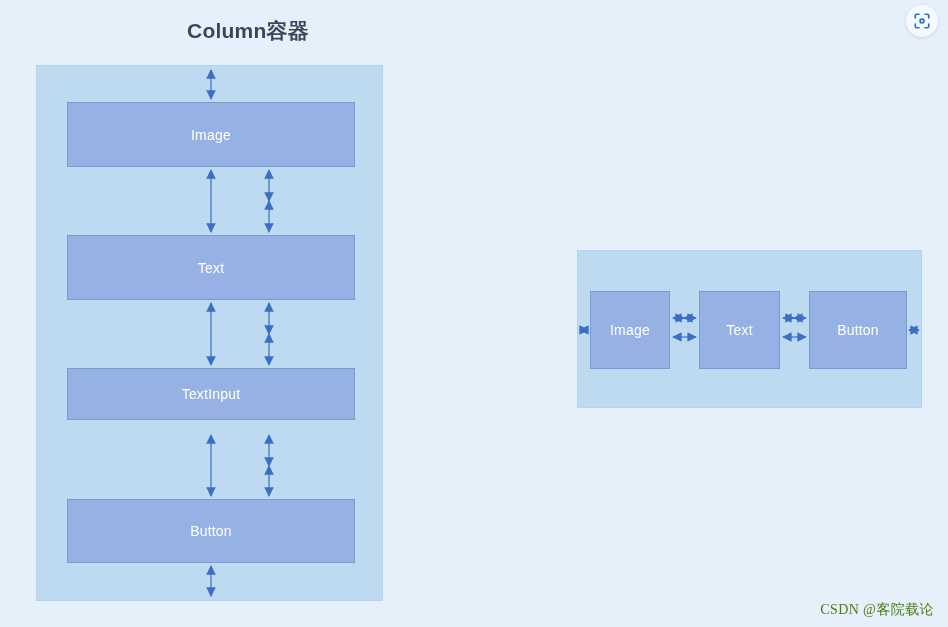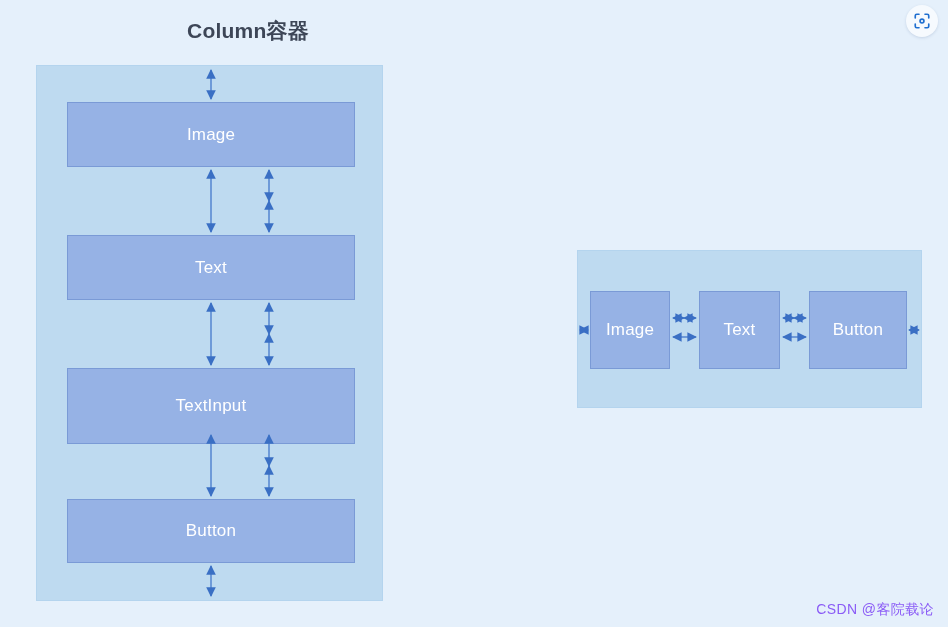--- a/index.html
+++ b/index.html
@@ -49,31 +49,31 @@
     width: 345px; height: 158px;
   }
 
   
   .widget {
     position: absolute;
     background: #96b2e5;
     border: 1px solid #7a9ad6;
     box-sizing: border-box;
     color: #ffffff;
-    font-size: 17px;
+    font-size: 14px;
     display: flex;
     align-items: center;
     justify-content: center;
     letter-spacing: 0.2px;
   }
 
   
   #w-image     { left: 67px;  top: 102px; width: 288px; height: 65px; }
   #w-text      { left: 67px;  top: 235px; width: 288px; height: 65px; }
-  #w-textinput { left: 67px;  top: 368px; width: 288px; height: 76px; }
+  #w-textinput { left: 67px;  top: 368px; width: 288px; height: 52px; }
   #w-button    { left: 67px;  top: 499px; width: 288px; height: 64px; }
 
   
   #w-r-image  { left: 590px; top: 291px; width: 80px; height: 78px; }
   #w-r-text   { left: 699px; top: 291px; width: 81px; height: 78px; }
   #w-r-button { left: 809px; top: 291px; width: 98px; height: 78px; }
 
   
   #arrow-layer {
     position: absolute;
@@ -97,23 +97,24 @@
     justify-content: center;
     cursor: pointer;
   }
 
   
   #watermark {
     position: absolute;
     right: 14px;
     bottom: 8px;
     font-size: 14px;
-    color: #8b5cf6;
+    color: #4d7c0f;
     white-space: nowrap;
     letter-spacing: 0.4px;
+    font-family: Liberation Serif, serif;
   }
 </style>
 </head>
 <body>
 
 <div class="stage">
 
   <div class="panel-title" id="title-column">Column容器</div>
 
 

